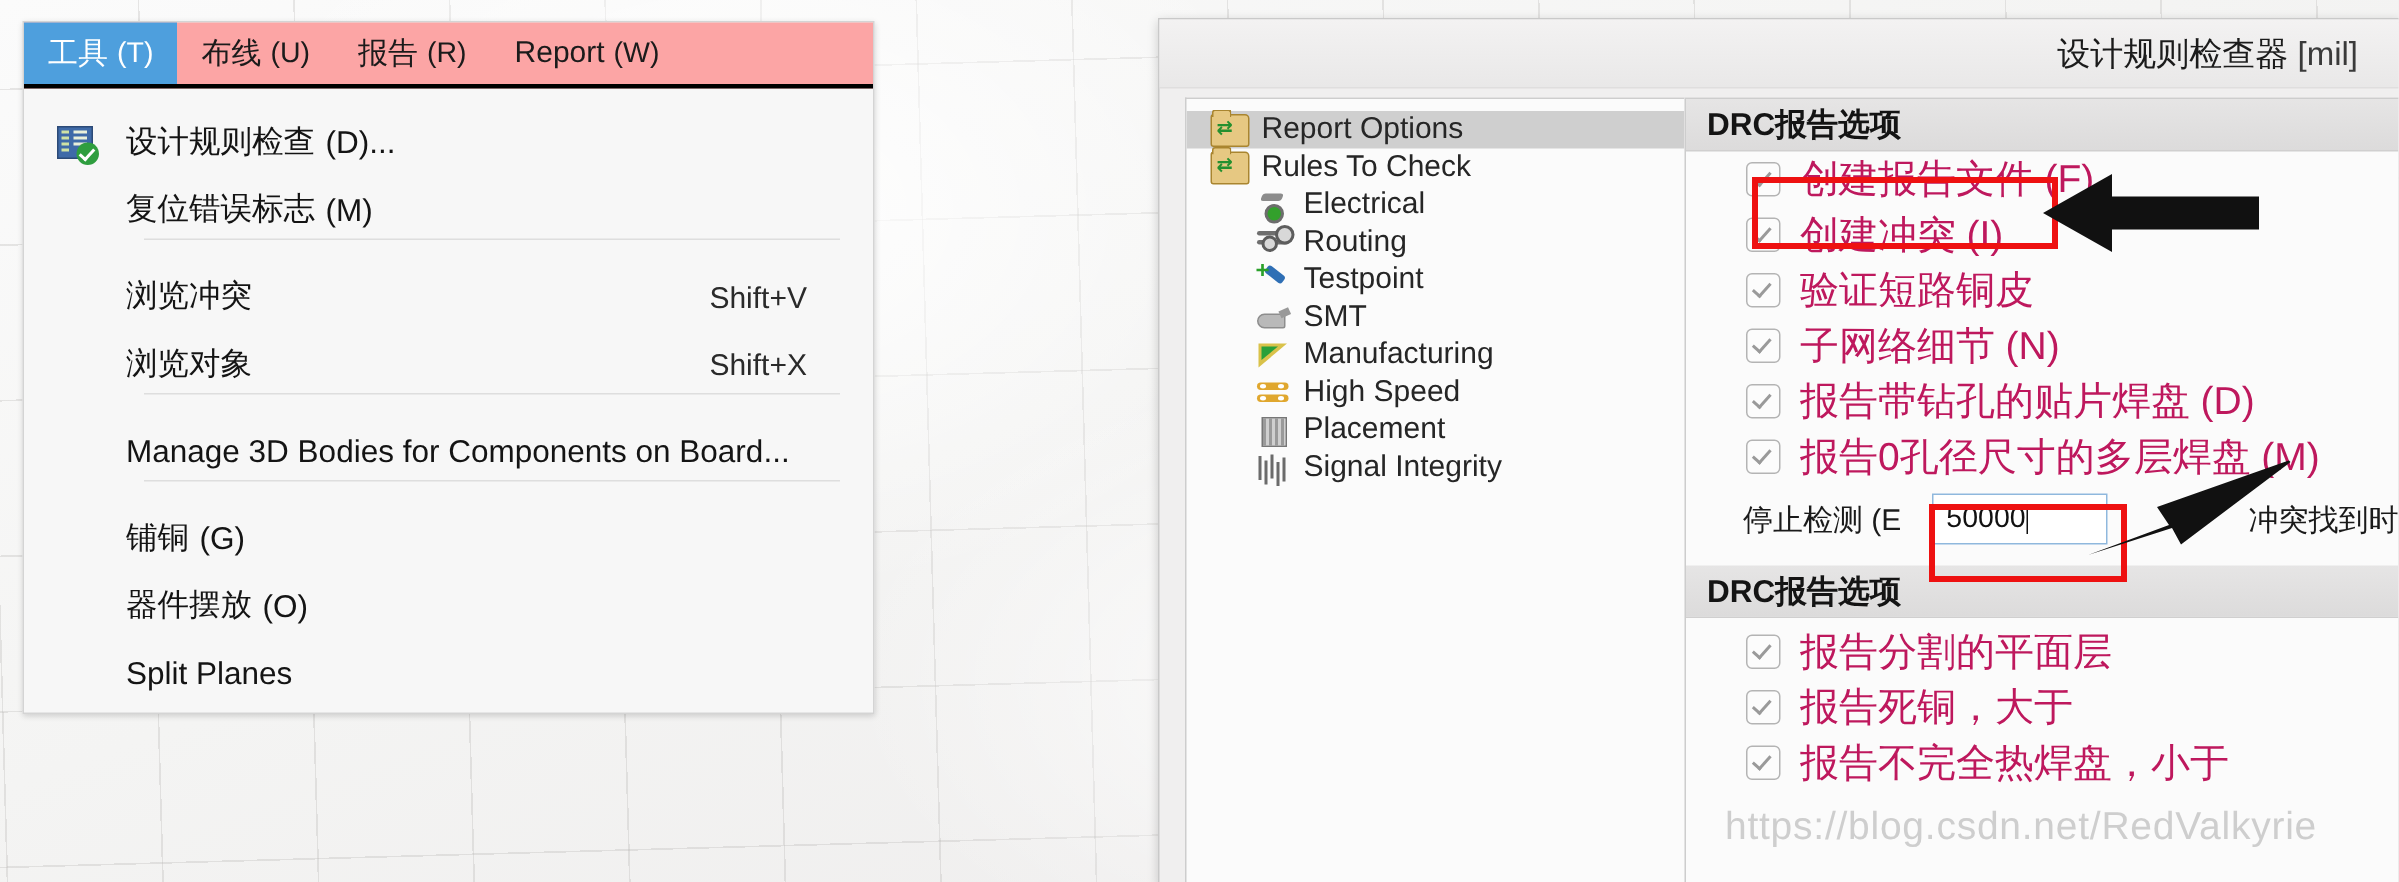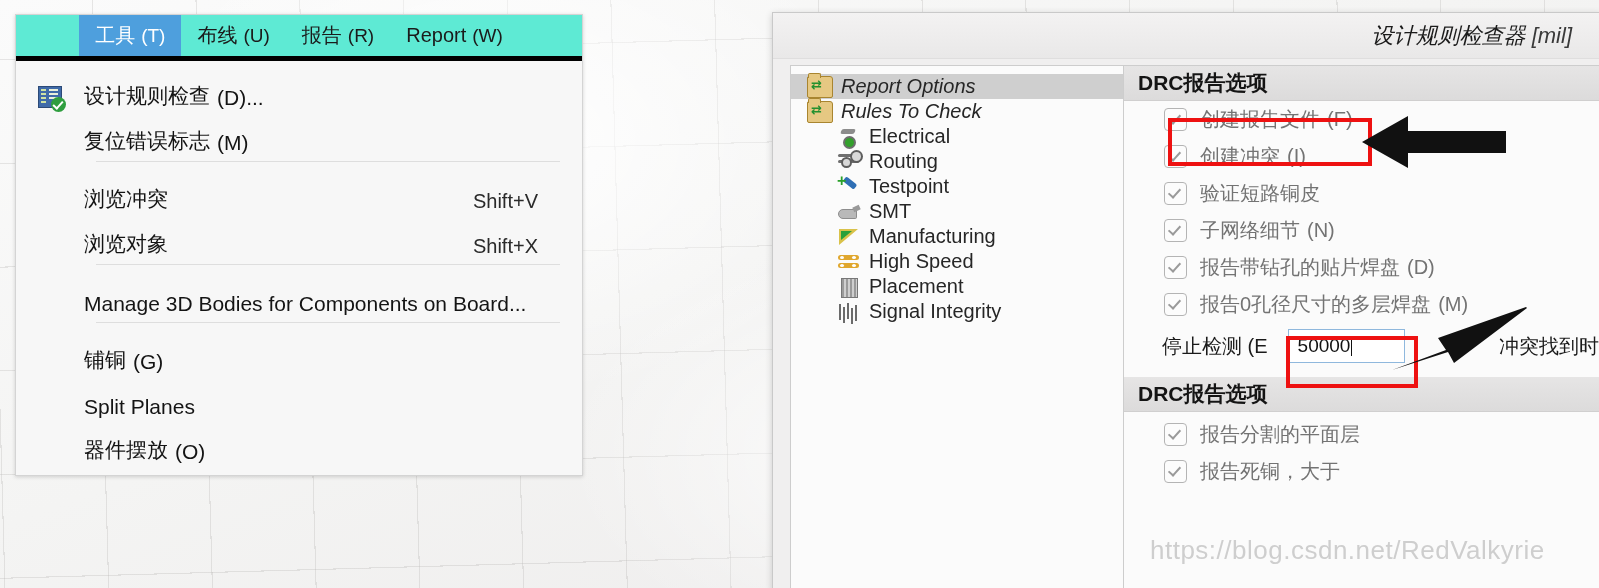--- a/index.html
+++ b/index.html
@@ -17,21 +17,21 @@
     transform:rotate(-1.6deg) scale(1.08);
   }
   #bg .glow{position:absolute;left:120px;top:-120px;width:760px;height:520px;border-radius:50%;
     background:radial-gradient(closest-side,rgba(255,255,255,.95),rgba(255,255,255,0));}
   #bg .glow2{position:absolute;left:560px;top:240px;width:700px;height:420px;border-radius:50%;
     background:radial-gradient(closest-side,rgba(255,255,255,.75),rgba(255,255,255,0));}
 
   
   #menu-window{position:absolute;left:15px;top:14px;width:566px;height:460px;
     background:#f7f7f7;border:1px solid #d4d4d4;box-shadow:0 1px 4px rgba(0,0,0,.16);}
-  #menubar{height:41px;display:flex;align-items:stretch;border-bottom:5px solid #000000;background:#5eead4;justify-content:center;}
+  #menubar{height:41px;display:flex;align-items:stretch;border-bottom:3px solid #000000;background:#fca5a5;}
   .menu-tab{display:flex;align-items:center;padding:0 16px;font-size:21px;color:#1b1b1b;white-space:nowrap;}
   .menu-tab.active{background:#4e9fdd;color:#ffffff;}
   .menu-tab .mn{font-size:20px;}
   .menu-tab .key{margin-left:6px;font-size:19px;}
 
   #menu-list{padding-top:4px;}
   .mi{position:relative;height:45px;display:flex;align-items:flex-end;padding-left:22px;font-size:21px;color:#141414;}
   .mi .icon-slot{width:46px;display:flex;align-items:center;justify-content:flex-start;}
   .mi .mlabel{white-space:nowrap;}
   .mi .accel{position:absolute;right:44px;font-size:20px;color:#2a2a2a;}
@@ -45,29 +45,29 @@
   .drc-icon .sheet:after{content:"";position:absolute;left:10px;top:2px;width:9px;height:2px;background:#e9efda;
     box-shadow:0 4px 0 #e9efda,0 8px 0 #e9efda;}
   .drc-icon .tick{position:absolute;right:-2px;bottom:-2px;width:15px;height:15px;border-radius:50%;background:#2f9e3f;}
   .drc-icon .tick:after{content:"";position:absolute;left:4px;top:2px;width:4px;height:8px;border:solid #fff;border-width:0 2px 2px 0;transform:rotate(42deg);}
 
   
   #drc-dialog{position:absolute;left:772px;top:12px;width:827px;height:576px;
     background:#f0efef;border:1px solid #c9c9c9;box-shadow:0 2px 7px rgba(0,0,0,.18);}
   #drc-titlebar{height:45px;display:flex;align-items:center;justify-content:flex-end;
     padding-right:28px;background:linear-gradient(#f3f2f2,#e9e8e8);border-bottom:1px solid #dfdede;}
-  #drc-title{font-size:22px;color:#1b1b1b;white-space:nowrap;font-style:italic;}
+  #drc-title{font-size:22px;color:#1b1b1b;white-space:nowrap;}
   #drc-title .unit{color:#3a3a3a;}
 
   #drc-body{position:absolute;left:17px;top:52px;right:0px;bottom:0;display:flex;}
 
   
   #drc-tree{width:332px;background:#fbfbfb;border:1px solid #cdcdcd;border-right:none;padding-top:8px;overflow:hidden;}
   .tnode{height:25px;display:flex;align-items:center;font-size:20px;color:#262626;white-space:nowrap;}
-  .tnode.root{padding-left:16px;font-style:italic;}
+  .tnode.root{padding-left:16px;}
   .tnode.child{padding-left:46px;}
   .tnode.selected{background:#cfcfcf;}
   .tnode .tlabel{margin-left:8px;}
   .ticon{width:24px;height:20px;flex:none;position:relative;}
 
   
   .ic-folder{background:#e6c882;border:1px solid #a9852f;border-radius:2px 3px 2px 2px;}
   .ic-folder:before{content:"";position:absolute;left:0;top:-4px;width:11px;height:4px;background:#e6c882;border:1px solid #a9852f;border-bottom:none;border-radius:2px 2px 0 0;}
   .ic-folder:after{content:"⇄";position:absolute;left:3px;top:-1px;font-size:13px;line-height:18px;color:#24902f;font-weight:bold;}
 
@@ -88,21 +88,21 @@
   .ic-hs:after{content:"";position:absolute;left:3px;top:4px;width:4px;height:3px;border-radius:50%;background:#fff;
      box-shadow:12px 0 0 #fff,0 8px 0 #fff,12px 8px 0 #fff;}
   .ic-plc:before{content:"";position:absolute;left:4px;top:1px;width:15px;height:18px;background:linear-gradient(90deg,#9a9a9a 0 2px,#cfcfcf 2px 4px) repeat-x;background-size:4px 100%;border:1px solid #777;}
   .ic-si:before{content:"";position:absolute;left:2px;top:2px;width:2px;height:16px;background:#6b6b6b;
      box-shadow:4px 3px 0 #6b6b6b,8px -1px 0 #6b6b6b,12px 4px 0 #6b6b6b,16px 1px 0 #6b6b6b;}
 
   
   #drc-options{flex:1;background:#fbfbfb;border:1px solid #cdcdcd;overflow:hidden;position:relative;}
   .sec-header{height:34px;display:flex;align-items:center;padding-left:14px;
     background:linear-gradient(#e6e5e5,#dcdbdb);border-bottom:1px solid #d0cfcf;font-size:21px;color:#141414;font-weight:bold;}
-  .opt-row{height:37px;display:flex;align-items:center;padding-left:40px;font-size:20px;color:#737373;white-space:nowrap;position:relative;}
+  .opt-row{height:37px;display:flex;align-items:center;padding-left:40px;font-size:26px;color:#be185d;white-space:nowrap;position:relative;}
   .cb{width:21px;height:21px;border:1px solid #b4b4b4;border-radius:4px;background:#fcfcfc;flex:none;position:relative;margin-right:13px;}
   .cb.checked:after{content:"";position:absolute;left:6px;top:3px;width:5px;height:10px;border:solid #9a9a9a;border-width:0 2px 2px 0;transform:rotate(42deg);}
   .stop-row{height:46px;display:flex;align-items:center;padding-left:38px;font-size:20px;color:#1a1a1a;white-space:nowrap;}
   .stop-input{width:120px;height:32px;border:1px solid #8fb8dd;background:#fff;margin:0 20px;
     display:flex;align-items:center;padding-left:9px;font-size:19px;color:#111;position:relative;}
   .caret{display:inline-block;width:1px;height:19px;background:#111;margin-left:1px;}
 
   
   .redbox{position:absolute;border:4px solid #ee1111;pointer-events:none;}
   .arrow{position:absolute;pointer-events:none;}
@@ -183,27 +183,27 @@
     <div class="sep"></div>
 
     <div class="mi">
       <span class="icon-slot"></span>
       <span class="mlabel">铺铜</span>
       <span class="mlabel" style="margin-left:7px">(G)</span>
     </div>
 
     <div class="mi">
       <span class="icon-slot"></span>
-      <span class="mlabel">Split Planes</span>
-    </div>
-
-    <div class="mi">
-      <span class="icon-slot"></span>
       <span class="mlabel">器件摆放</span>
       <span class="mlabel" style="margin-left:7px">(O)</span>
+    </div>
+
+    <div class="mi">
+      <span class="icon-slot"></span>
+      <span class="mlabel">Split Planes</span>
     </div>
 
   </div>
 </div>
 
 <div id="drc-dialog">
 
   <div id="drc-titlebar">
     <div id="drc-title">
       <span>设计规则检查器</span>
@@ -309,20 +309,24 @@
       <div class="opt-row" style="margin-top:4px">
         <span class="cb checked"></span>
         <span class="olabel">报告分割的平面层</span>
       </div>
 
       <div class="opt-row">
         <span class="cb checked"></span>
         <span class="olabel">报告死铜，大于</span>
       </div>
 
+      <div class="opt-row">
+        <span class="cb checked"></span>
+        <span class="olabel">报告不完全热焊盘，小于</span>
+      </div>
 
     </div>
   </div>
 </div>
 
 <div class="redbox" style="left:1168px;top:118px;width:196px;height:40px;"></div>
 
 <div class="redbox" style="left:1286px;top:336px;width:124px;height:44px;"></div>
 
 <svg class="arrow" style="left:1360px;top:112px;" width="150" height="60" viewBox="0 0 150 60">

